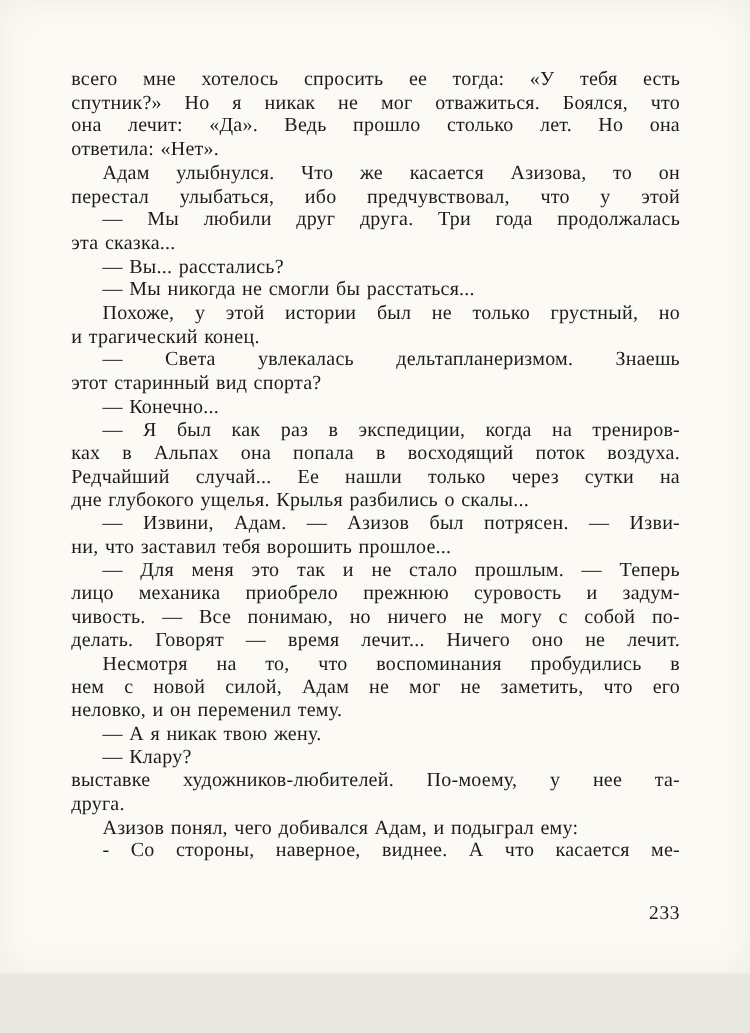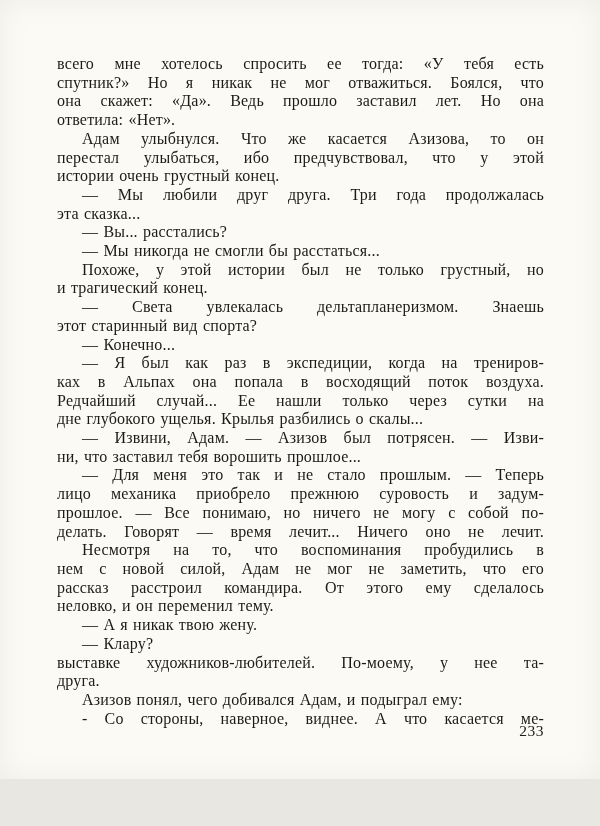--- a/index.html
+++ b/index.html
@@ -47,47 +47,45 @@
     color: #1d1b18;
   }
 </style>
 </head>
 <body>
 
 <div class="page">
   <div class="text-block">
       <div class="line just">всего мне хотелось спросить ее тогда: «У тебя есть</div>
       <div class="line just">спутник?» Но я никак не мог отважиться. Боялся, что</div>
-      <div class="line just">она скажет: «Да». Ведь прошло заставил лет. Но она</div>
+      <div class="line just">она лечит: «Да». Ведь прошло столько лет. Но она</div>
       <div class="line">ответила: «Нет».</div>
       <div class="line just ind">Адам улыбнулся. Что же касается Азизова, то он</div>
       <div class="line just">перестал улыбаться, ибо предчувствовал, что у этой</div>
-      <div class="line">истории очень грустный конец.</div>
       <div class="line just ind">— Мы любили друг друга. Три года продолжалась</div>
       <div class="line">эта сказка...</div>
       <div class="line ind">— Вы... расстались?</div>
       <div class="line ind">— Мы никогда не смогли бы расстаться...</div>
       <div class="line just ind">Похоже, у этой истории был не только грустный, но</div>
       <div class="line">и трагический конец.</div>
       <div class="line just ind">— Света увлекалась дельтапланеризмом. Знаешь</div>
       <div class="line">этот старинный вид спорта?</div>
       <div class="line ind">— Конечно...</div>
       <div class="line just ind">— Я был как раз в экспедиции, когда на трениров-</div>
       <div class="line just">ках в Альпах она попала в восходящий поток воздуха.</div>
       <div class="line just">Редчайший случай... Ее нашли только через сутки на</div>
       <div class="line">дне глубокого ущелья. Крылья разбились о скалы...</div>
       <div class="line just ind">— Извини, Адам. — Азизов был потрясен. — Изви-</div>
       <div class="line">ни, что заставил тебя ворошить прошлое...</div>
       <div class="line just ind">— Для меня это так и не стало прошлым. — Теперь</div>
       <div class="line just">лицо механика приобрело прежнюю суровость и задум-</div>
-      <div class="line just">прошлое. — Все понимаю, но ничего не могу с собой по-</div>
+      <div class="line just">чивость. — Все понимаю, но ничего не могу с собой по-</div>
       <div class="line just">делать. Говорят — время лечит... Ничего оно не лечит.</div>
       <div class="line just ind">Несмотря на то, что воспоминания пробудились в</div>
       <div class="line just">нем с новой силой, Адам не мог не заметить, что его</div>
-      <div class="line just">рассказ расстроил командира. От этого ему сделалось</div>
       <div class="line">неловко, и он переменил тему.</div>
       <div class="line ind">— А я никак твою жену.</div>
       <div class="line ind">— Клару?</div>
       <div class="line just">выставке художников-любителей. По-моему, у нее та-</div>
       <div class="line">друга.</div>
       <div class="line ind">Азизов понял, чего добивался Адам, и подыграл ему:</div>
       <div class="line just ind">- Со стороны, наверное, виднее. А что касается ме-</div>
     </div>
   <div class="page-number">233</div>
 </div>

